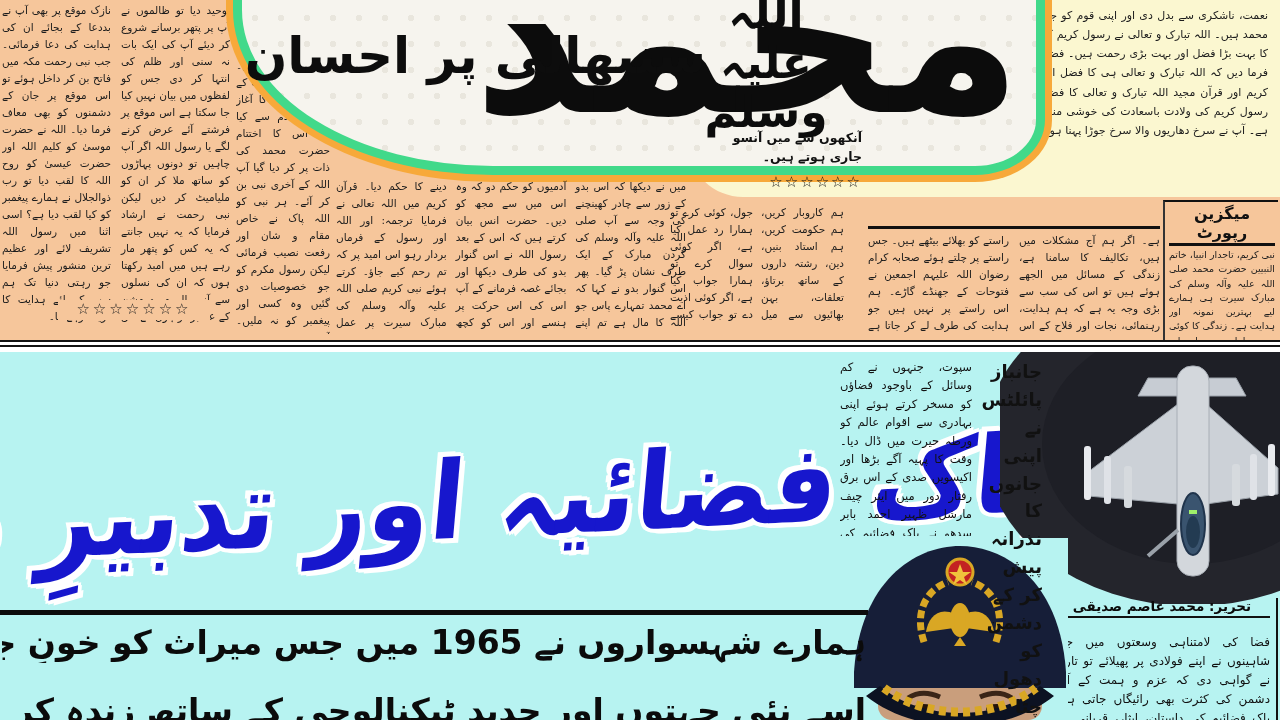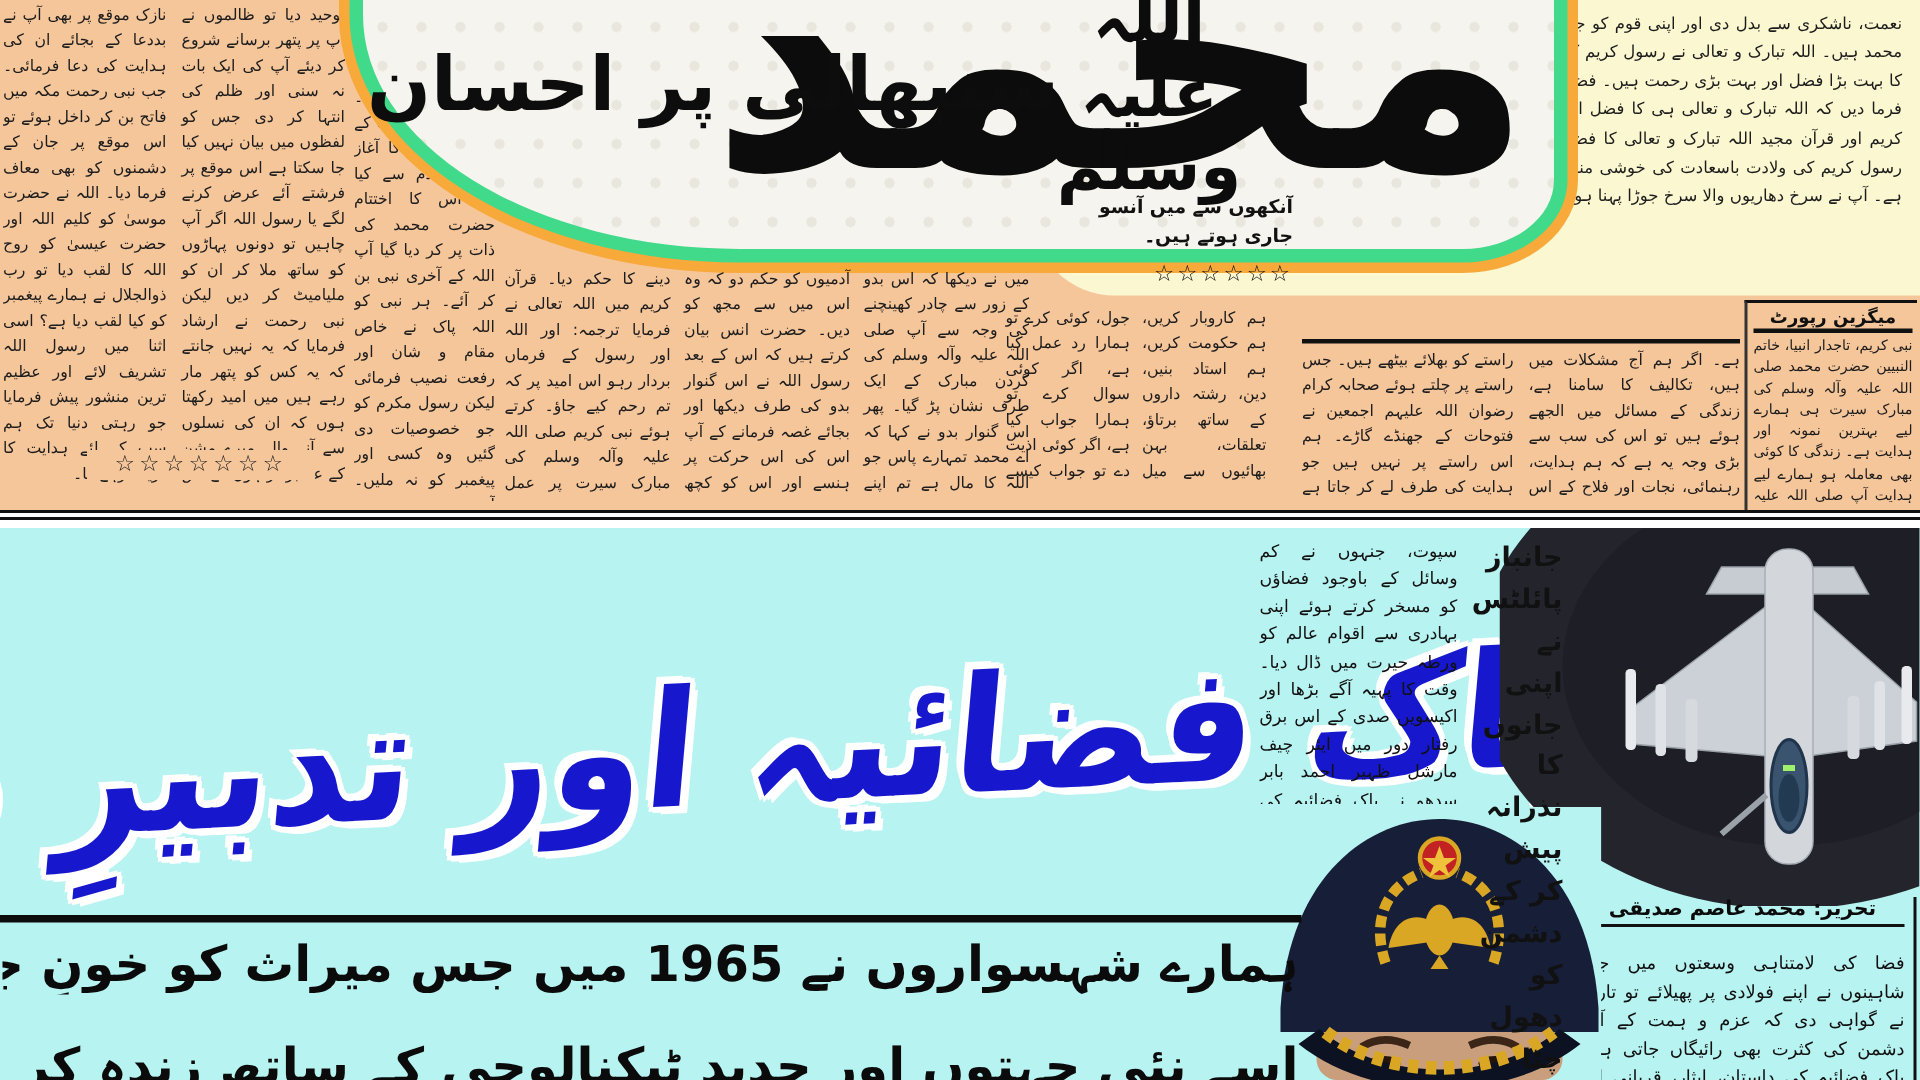--- a/index.html
+++ b/index.html
@@ -56,21 +56,21 @@
   .mid-a{left:336px;top:178px;width:350px;height:158px;z-index:3;column-count:3;column-gap:9px;}
   .mid-b{left:670px;top:204px;width:174px;height:132px;z-index:1;column-count:2;column-gap:8px;}
   .mid-lower{left:868px;top:226px;width:292px;height:110px;z-index:3;column-count:2;column-gap:10px;
     border-top:3px solid #111;padding-top:3px;box-sizing:border-box;}
   .magazine-box{
     left:1163px;top:200px;width:115px;height:140px;z-index:3;
     border-top:2px solid #111;border-left:2px solid #333;
     box-sizing:border-box;padding:2px 3px 0 4px;overflow:hidden;
   }
   .magazine-label{
-    text-align:center;font-size:12px;font-weight:bold;color:#111;
+    text-align:center;font-size:16px;font-weight:bold;color:#111;
     border-bottom:3px solid #111;padding-bottom:1px;margin-bottom:2px;
   }
   .magazine-text{font-size:9.5px;line-height:1.5;color:#1c1c1c;text-align:justify;overflow:hidden;height:112px;}
   
   .divider{left:0;top:340px;width:1280px;height:12px;
     background:linear-gradient(#111 0 2px,#fdfdfd 2px 5px,#111 5px 7px,#ffffff 7px 12px);}
   
   .bottom-section{left:0;top:352px;width:1280px;height:368px;background:#b7f3f1;overflow:hidden;}
   .headline-wrap{left:4px;top:40px;width:870px;height:220px;display:flex;align-items:center;justify-content:center;}
   .headline-blue{

